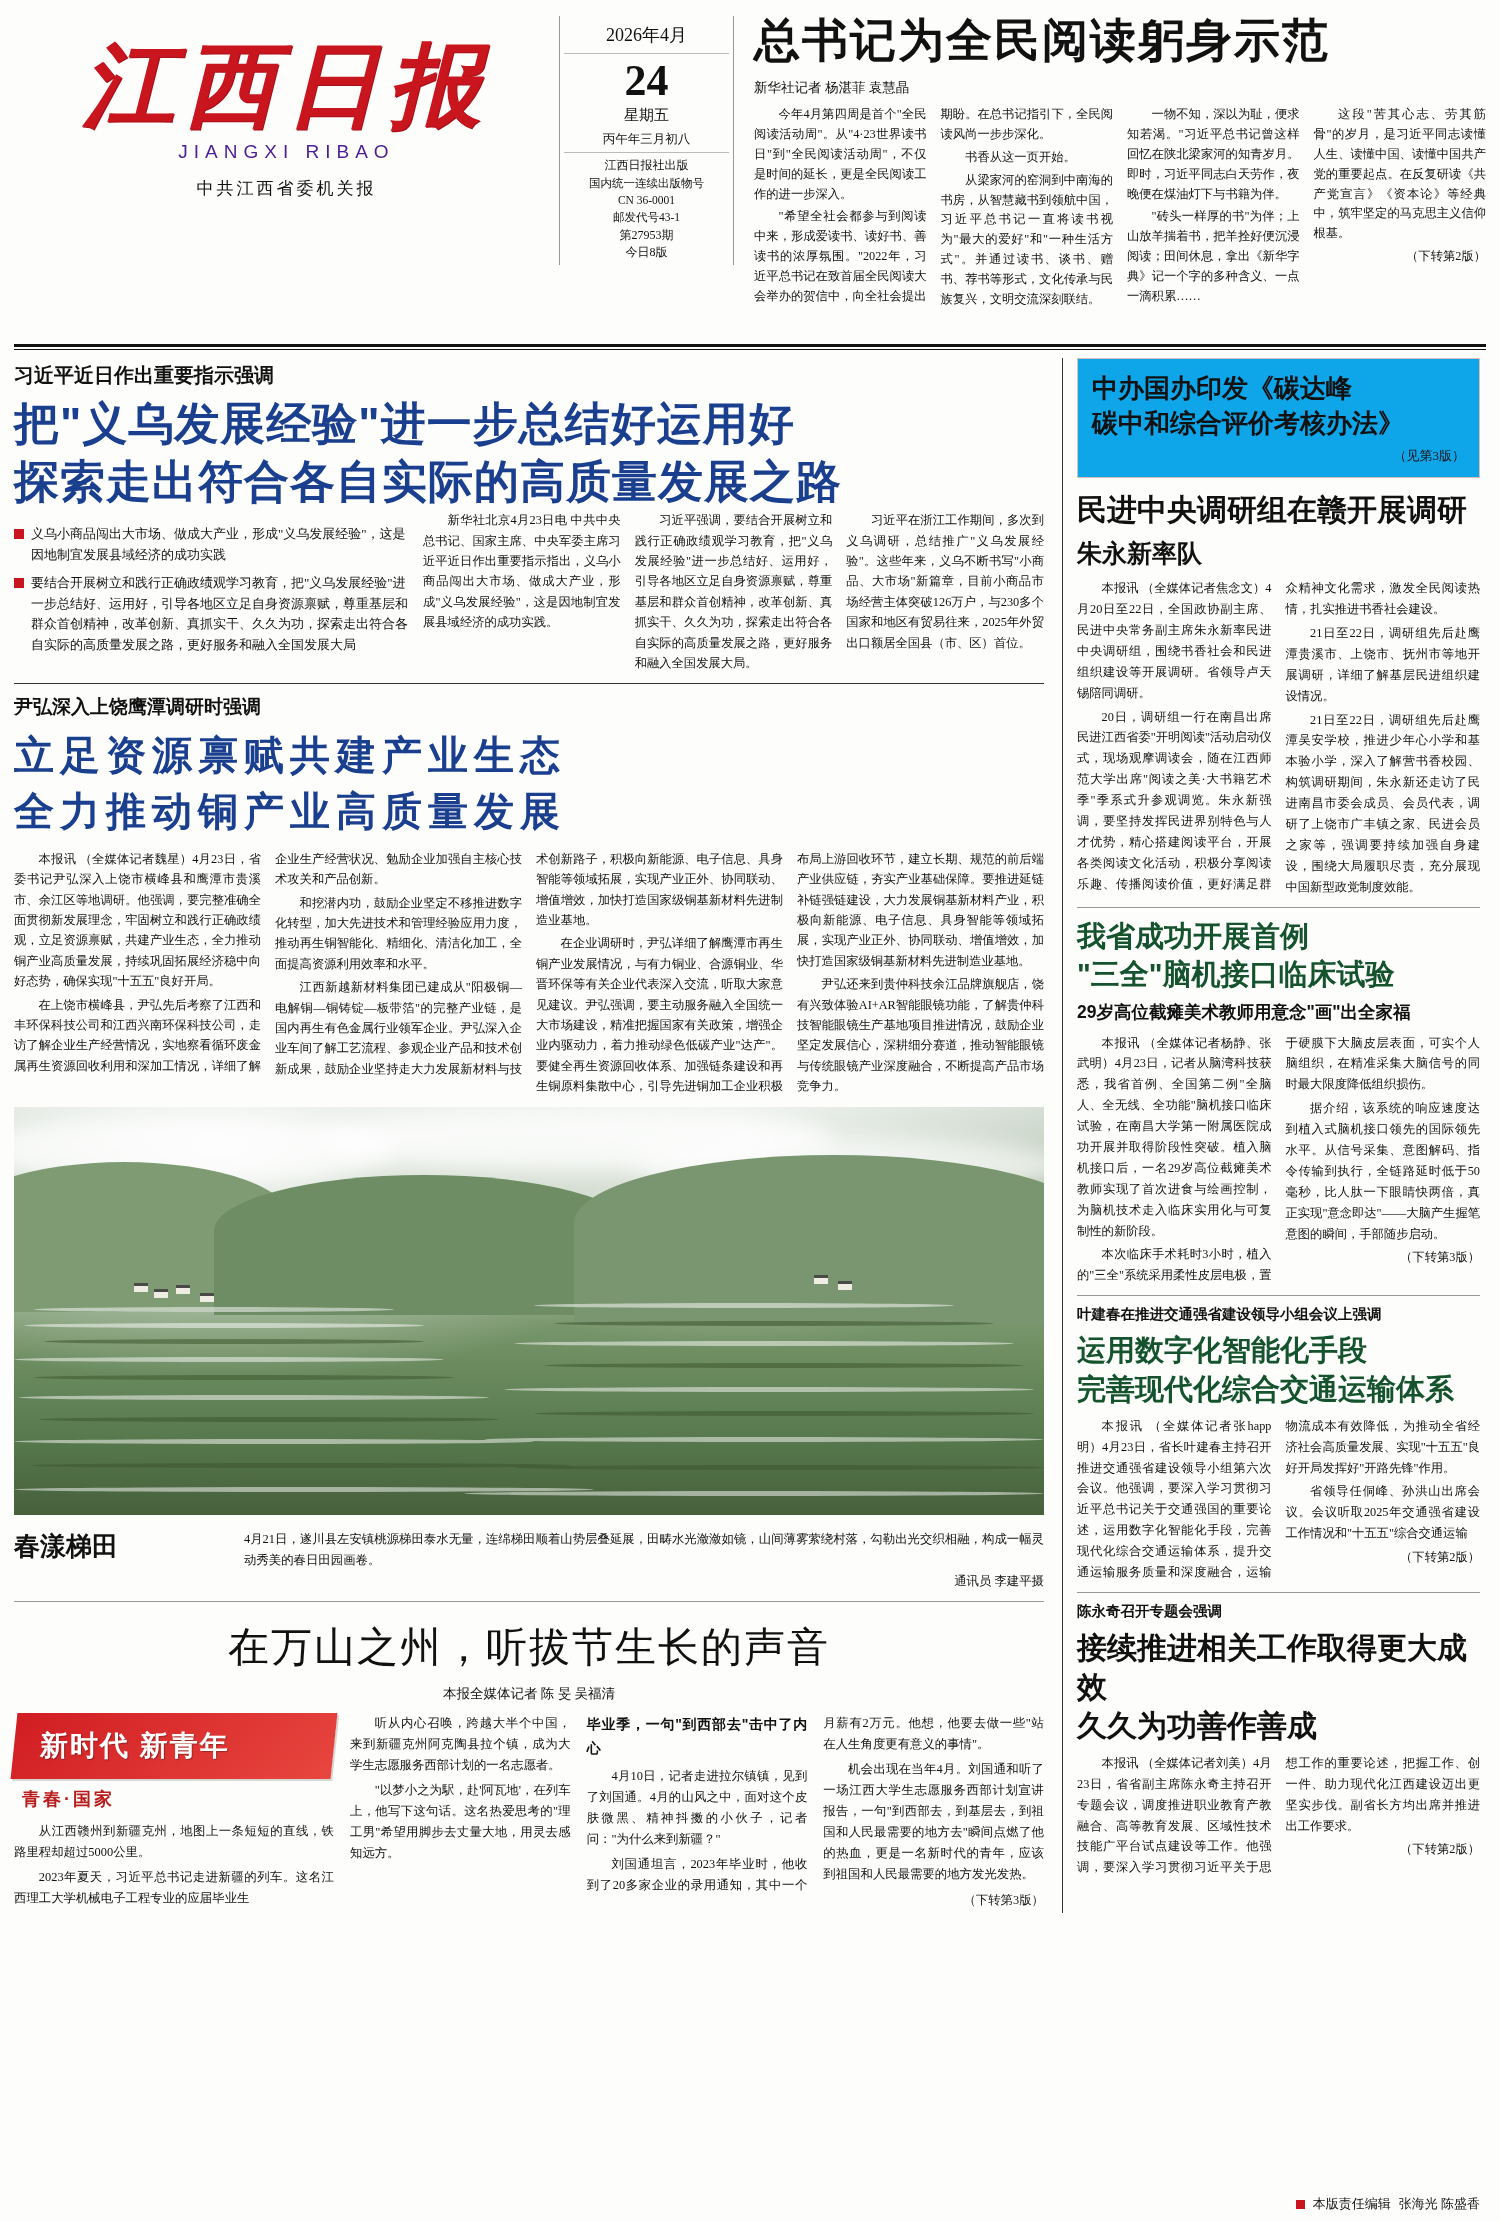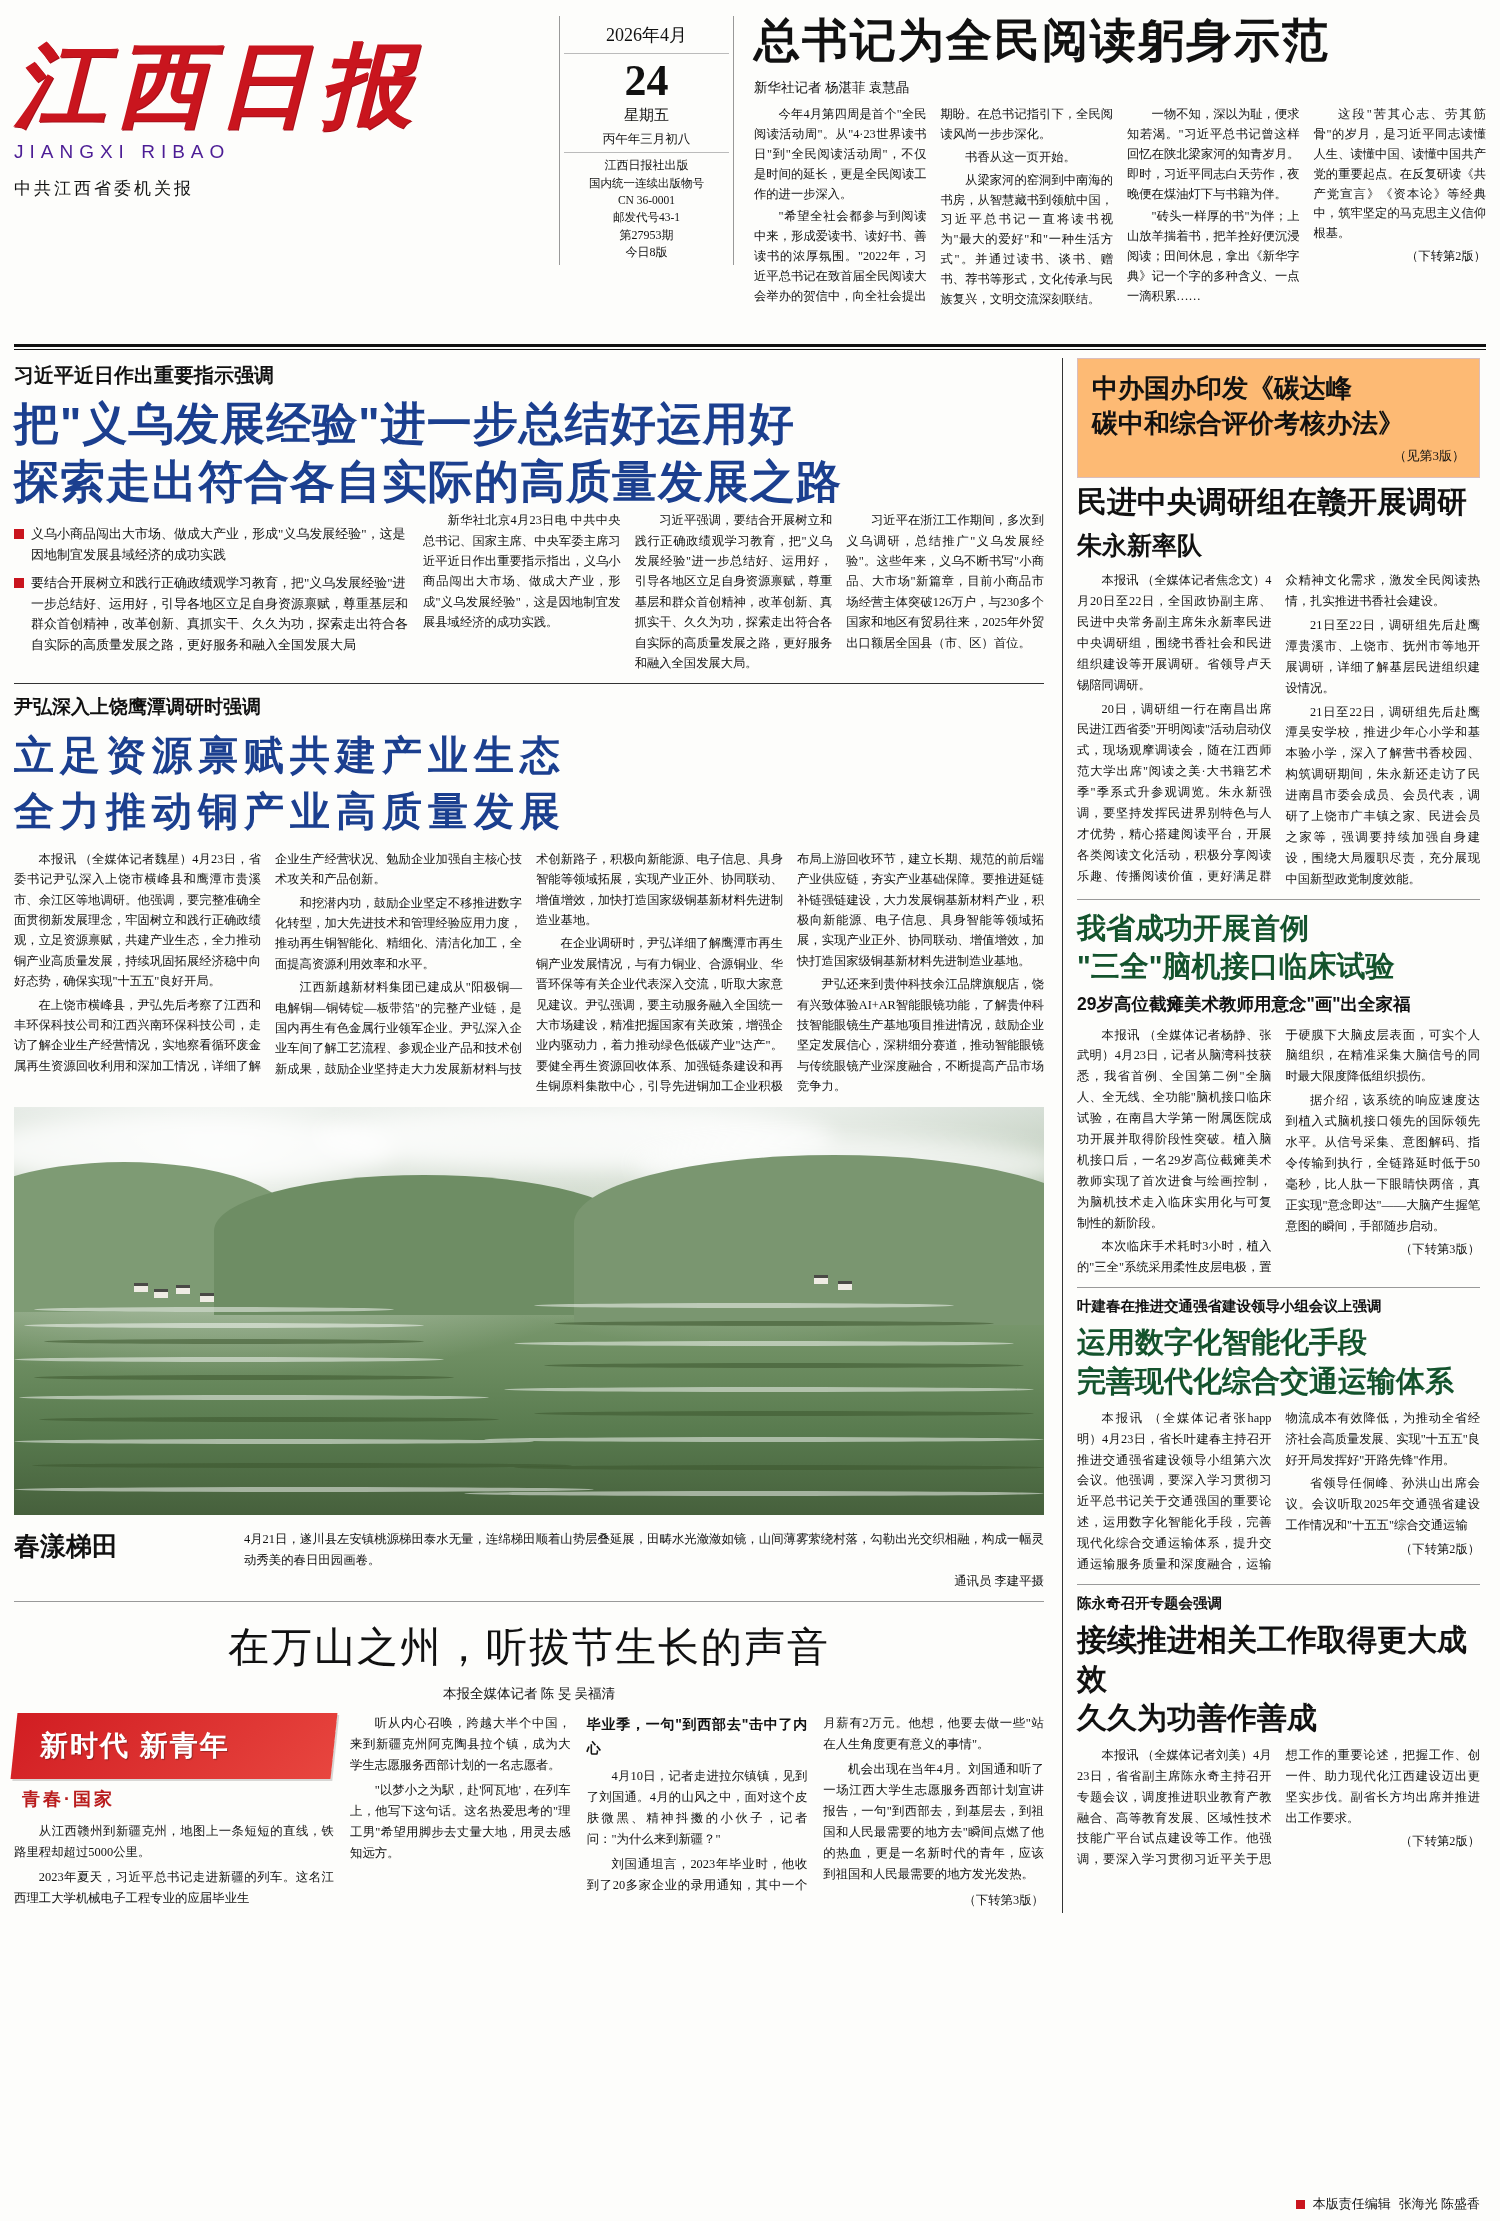--- a/index.html
+++ b/index.html
@@ -9,21 +9,21 @@
     background:#fdfdfb;
     font-family:"Liberation Serif", serif;
     color:#111;
     position:relative;
     overflow:hidden;
   }
   .page { width:1500px; height:2221px; padding:10px 14px; position:relative; }
 
   
   .masthead { display:flex; align-items:flex-start; height:330px; }
-  .mh-logo { width:545px; padding-top:28px; }
+  .mh-logo { width:545px; padding-top:28px; text-align:center; }
   .logo-cn {
     font-family:"Liberation Serif", serif;
     font-size:92px; font-weight:bold; color:#c9151e;
     letter-spacing:10px; line-height:1.05;
     font-style:italic;
     text-shadow:1px 1px 0 #a8101a;
   }
   .logo-en { font-size:19px; color:#4c1d95; letter-spacing:6px; margin-top:6px; font-family:"Liberation Sans", sans-serif; }
   .logo-sub { font-size:17px; color:#111; letter-spacing:3px; margin-top:14px; }
 
@@ -127,21 +127,21 @@
   }
   .badge-sub { color:#b91c1c; font-size:18px; font-weight:bold; letter-spacing:3px; margin:8px 0 10px 8px; font-family:"Liberation Sans", sans-serif;}
   .badge-text { font-size:12.4px; line-height:1.7; text-align:justify; }
   .badge-text p { margin:0 0 4px; text-indent:2em; }
   .feat-cols { flex:1; column-count:3; column-gap:16px; font-size:12.4px; line-height:1.7; text-align:justify; }
   .feat-cols p { margin:0 0 4px; text-indent:2em; }
   .feat-cols .subhead { font-weight:bold; text-indent:0; font-size:14px; margin:7px 0 5px; font-family:"Liberation Sans", sans-serif;}
 
   
   .boxed {
-    border:1px solid #d9bdbd; background:#fdba74; padding:12px 14px; margin-bottom:4px;
+    border:1px solid #d9bdbd; background:#0ea5e9; padding:12px 14px; margin-bottom:12px;
   }
   .boxed .bt {
     font-size:26px; font-weight:bold; line-height:1.35; letter-spacing:0px;
     font-family:"Liberation Sans", sans-serif;
   }
   .boxed .bs { text-align:right; font-size:13px; margin-top:6px; }
   .r-h1 { font-size:30px; font-weight:bold; font-family:"Liberation Sans", sans-serif; line-height:1.3; }
   .r-h2 { font-size:25px; font-weight:bold; font-family:"Liberation Sans", sans-serif; margin-top:8px; }
   .r-h-blue { font-size:29px; font-weight:bold; color:#14532d; font-family:"Liberation Sans", sans-serif; line-height:1.32; }
   .r-sub { font-size:17.5px; font-weight:bold; font-family:"Liberation Sans", sans-serif; margin-top:7px; line-height:1.4;}

